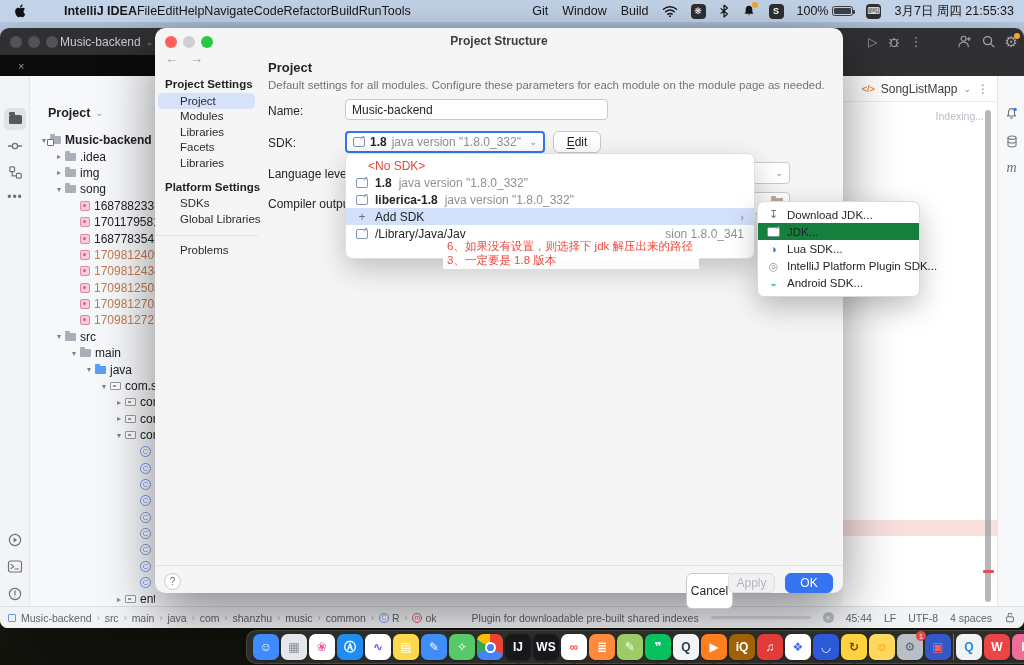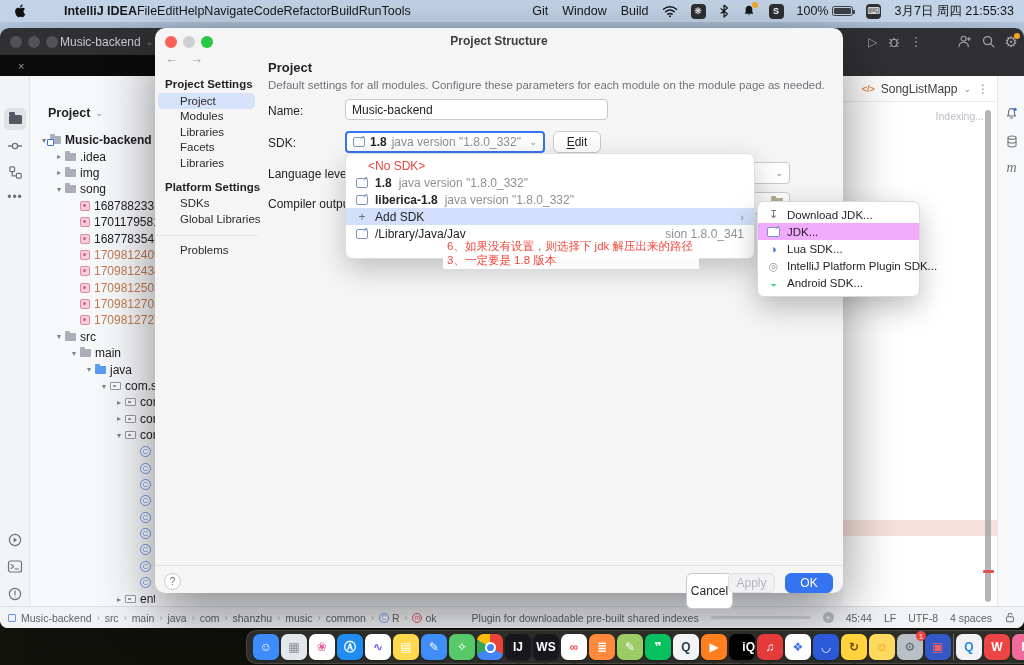--- a/index.html
+++ b/index.html
@@ -137,21 +137,21 @@
 .btn-cancel{position:absolute;left:531px;top:545px;width:47px;height:36px}
 .btn-apply{position:absolute;left:573px;top:545px;width:47px;height:20px;color:#b3b6bb;background:#f1f1f3;border-color:#dcdee2}
 .btn-ok{position:absolute;left:630px;top:545px;width:48px;height:20px;background:#3574f0;border-color:#3574f0;color:#fff}
 
 
 .annotation{position:absolute;left:443px;top:239px;z-index:60;background:rgba(255,255,255,.93);padding:1px 6px 2px 4px;color:#f0483d;font-size:11.5px;line-height:13.5px;white-space:nowrap}
 
 
 .submenu{position:absolute;left:757px;top:201px;width:163px;background:#fff;border:1px solid #d8dade;border-radius:7px;box-shadow:0 10px 28px rgba(0,0,0,.25);z-index:70;padding:4px 0}
 .smrow{height:17.2px;display:flex;align-items:center;gap:7px;padding:0 9px;font-size:11.5px;color:#242528;white-space:nowrap}
-.smrow.hl{background:#f0abfc}
+.smrow.hl{background:#15803d}
 .smico{width:13px;text-align:center;font-size:11px;flex:none;display:flex;justify-content:center}
 
 
 .dock{position:absolute;left:246px;top:630px;height:34px;background:rgba(82,82,80,.45);border:1px solid rgba(255,255,255,.12);border-radius:10px;display:flex;align-items:center;gap:2px;padding:0 6px;z-index:80}
 .ditem{width:26px;height:26px;border-radius:6.5px;display:flex;align-items:center;justify-content:center;position:relative;box-shadow:0 1px 2px rgba(0,0,0,.35);flex:none}
 .dglyph{font-size:12px;font-weight:bold;line-height:1}
 .ditem.run::after{content:"";position:absolute;bottom:-4px;left:50%;transform:translateX(-50%);width:3px;height:3px;border-radius:50%;background:#2d2d28}
 .ditem.sep{width:1px;height:26px;background:rgba(255,255,255,.3);border-radius:0;box-shadow:none}
 .ditem.chrome{background:conic-gradient(#ea4335 0 120deg,#4285f4 120deg 240deg,#34a853 240deg 300deg,#fbbc05 300deg 360deg)}
 .ditem.chrome::before{content:"";position:absolute;width:11px;height:11px;border-radius:50%;background:#fff}
@@ -783,21 +783,21 @@
 
   </div>
     <div class="ditem run" style="background: rgb(242, 244, 247);">
     <span class="dglyph" style="color: rgb(43, 58, 74);">Q</span>
 
   </div>
     <div class="ditem run" style="background: rgb(255, 127, 31);">
     <span class="dglyph" style="color: rgb(255, 255, 255);">▶</span>
 
   </div>
-    <div class="ditem run" style="background: #000000; justify-content: flex-end;">
+    <div class="ditem run" style="background: #a16207;">
     <span class="dglyph" style="color: rgb(255, 255, 255);">iQ</span>
 
   </div>
     <div class="ditem run" style="background: rgb(227, 58, 58);">
     <span class="dglyph" style="color: rgb(255, 255, 255);">♫</span>
 
   </div>
     <div class="ditem" style="background: rgb(255, 255, 255);">
     <span class="dglyph" style="color: rgb(63, 109, 240);">❖</span>
 

